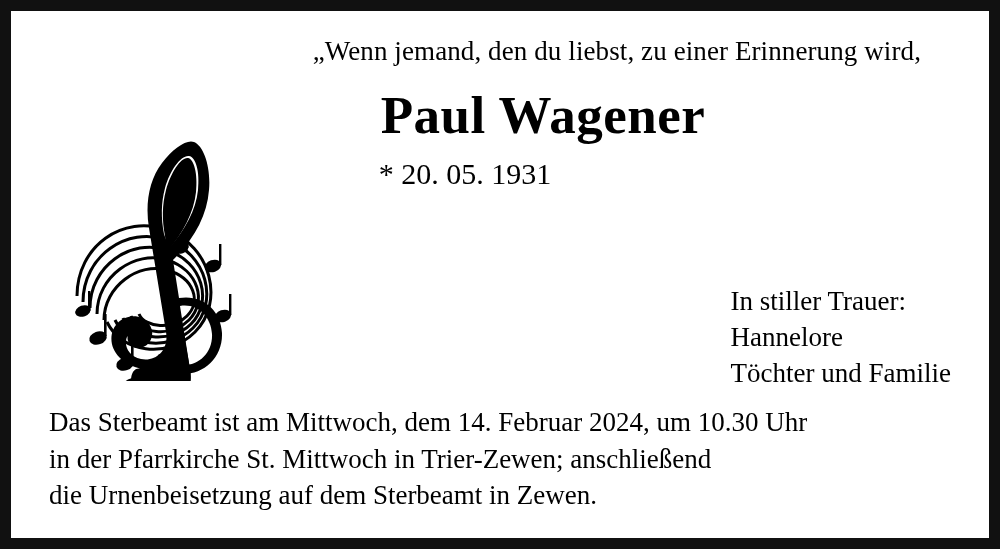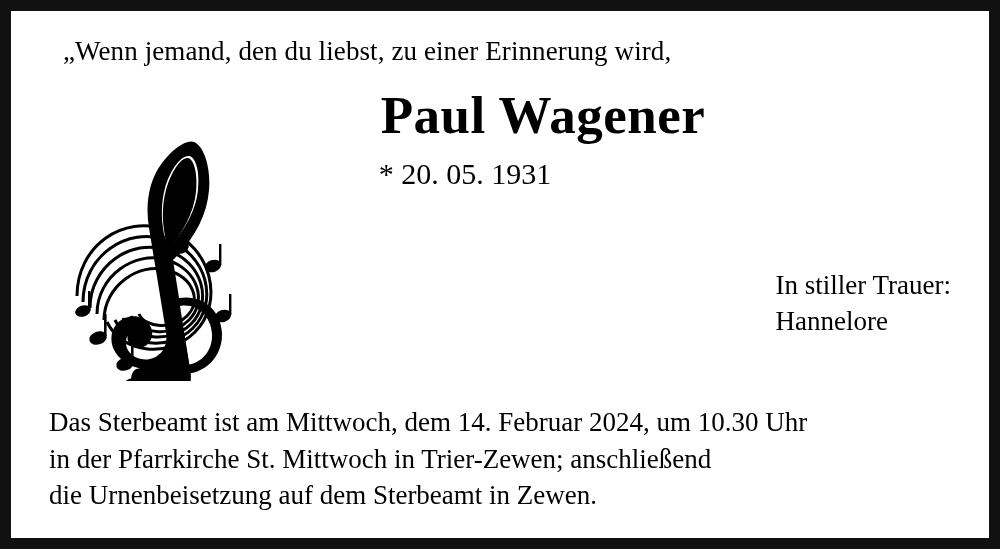--- a/index.html
+++ b/index.html
@@ -26,21 +26,21 @@
   .inner {
     position: relative;
     width: 100%;
     height: 100%;
     box-sizing: border-box;
     background: #ffffff;
   }
 
   
   .quote {
-    text-align: left;
+    text-align: right;
     font-size: 27px;
     line-height: 1.35;
     letter-spacing: 0.1px;
     padding: 22px 68px 0 52px;
   }
   .quote-line {
     display: block;
     white-space: nowrap;
   }
   .quote-line.second {
@@ -72,21 +72,21 @@
     white-space: nowrap;
   }
   .dagger {
     font-size: 30px;
   }
 
   
   .mourners {
     position: absolute;
     right: 38px;
-    top: 256px;
+    top: 272px;
     text-align: left;
     font-size: 27px;
     line-height: 1.34;
     font-family: Liberation Serif, serif;
   }
   .mourners div {
     white-space: nowrap;
   }
 
   
@@ -129,20 +129,21 @@
 
     <div class="name">Paul Wagener</div>
 
     <div class="dates">
       <span class="date-birth">* 20. 05. 1931</span>
     </div>
 
     <div class="mourners">
       <div>In stiller Trauer:</div>
       <div>Hannelore</div>
+      <div>Töchter und Familie</div>
     </div>
 
     <div class="service">
       <span class="sline">Das Sterbeamt ist am Mittwoch, dem 14. Februar 2024, um 10.30 Uhr</span>
       <span class="sline">in der Pfarrkirche St. Mittwoch in Trier-Zewen; anschließend</span>
       <span class="sline">die Urnenbeisetzung auf dem Sterbeamt in Zewen.</span>
     </div>
 
     <div class="clef-wrap">
       <svg width="185" height="275" viewBox="0 0 185 275" xmlns="http://www.w3.org/2000/svg" aria-hidden="true">

